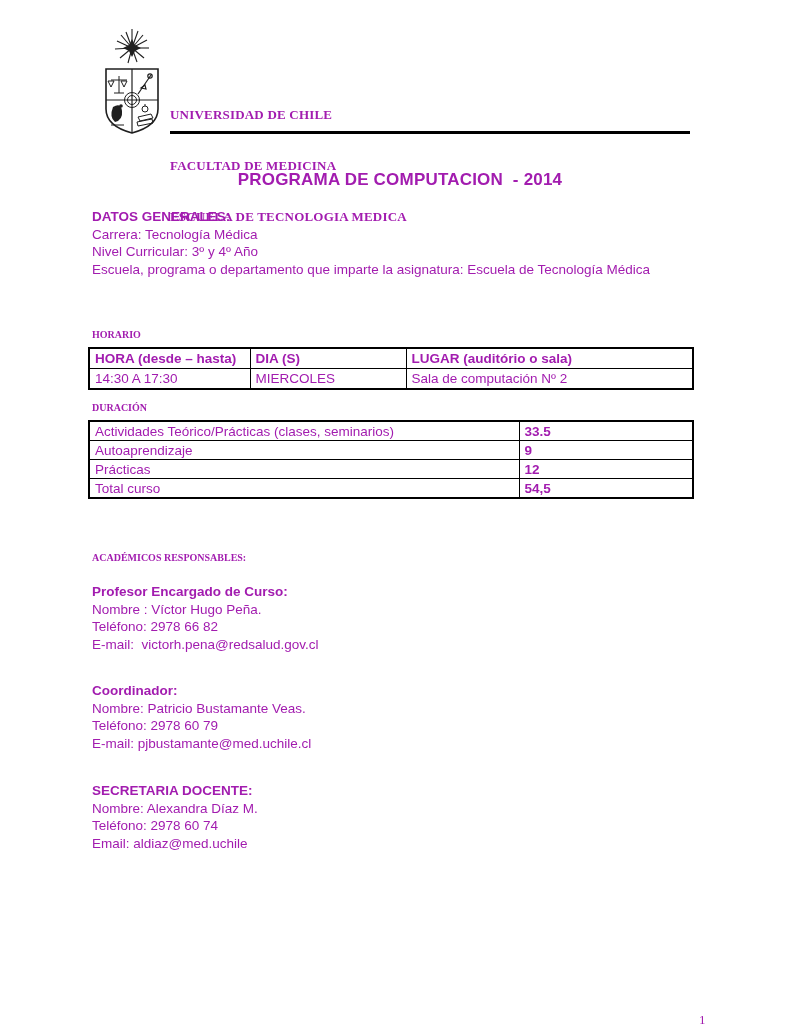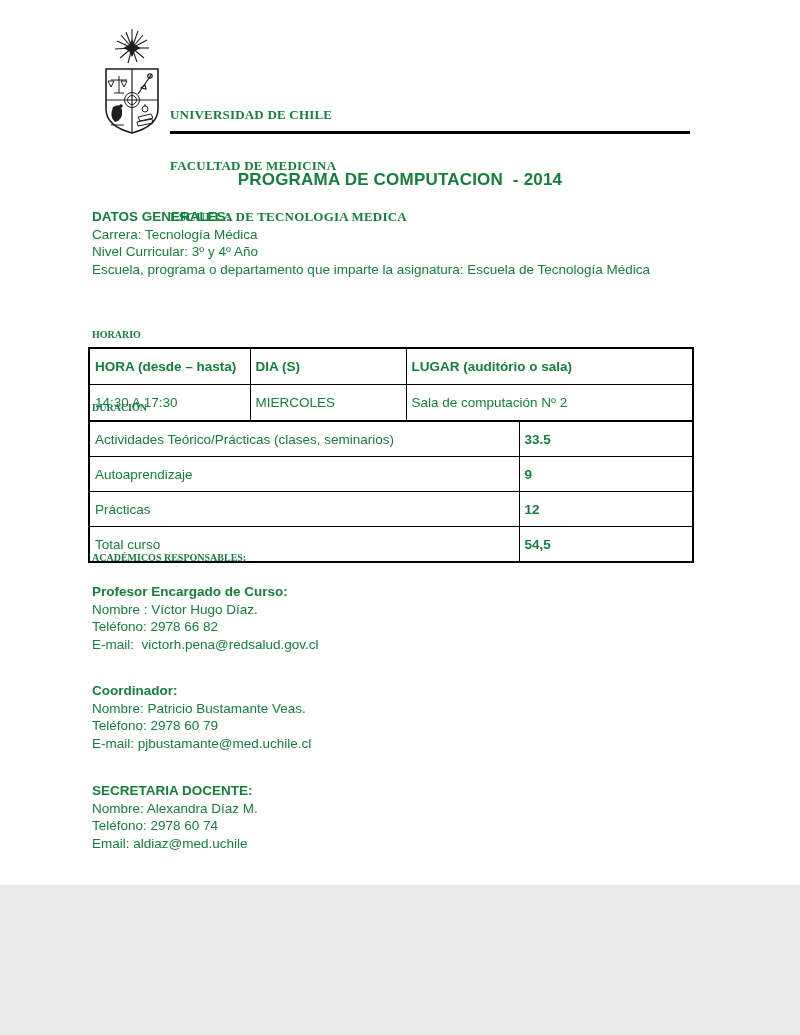--- a/index.html
+++ b/index.html
@@ -1,18 +1,18 @@
 <!DOCTYPE html>
 <html><head>
 <meta charset="utf-8">
 <style>
   html,body { margin:0; padding:0; background:#e9e9e9; }
   .page {
-    position:relative; width:800px; height:885px; margin:0 auto;
-    background:#ffffff; color:#15803d;
+    position:relative; width:800px; height:1035px; margin:0 auto;
+    background:#ffffff; color:#a21caf;
     font-family:"Liberation Sans", sans-serif; overflow:hidden;
   }
 
   
   .logo { position:absolute; left:94px; top:27px; width:74px; height:110px; }
   .org {
     position:absolute; left:170px; top:72px;
     font-family:"Liberation Serif", serif; font-weight:bold;
     font-size:13px; line-height:17px; letter-spacing:0.2px; white-space:pre;
   }
@@ -29,21 +29,21 @@
   .block .h { font-weight:bold; }
   .line { white-space:pre-wrap; }
   .sec-h { position:absolute; left:92px; font-size:10px; font-weight:bold; white-space:pre;font-family:Liberation Serif, serif; }
 
   
   table.tbl {
     position:absolute; border-collapse:collapse; table-layout:fixed;
     font-size:13.5px; border:2px solid #000; background:#fff;
   }
   .tbl th, .tbl td {
-    border:1.5px solid #000; padding:8px 5px; text-align:left;
+    border:1.5px solid #000; padding:0 5px; text-align:left;
     white-space:pre; overflow:hidden; vertical-align:middle;
   }
   .tbl th { font-weight:bold; }
   .horario th, .horario td { height:19px; }
   .duracion th, .duracion td { height:18px; }
   td.num { font-weight:bold; }
 
   
   .pagenum {
     position:absolute; left:699px; top:1012px;
@@ -173,21 +173,21 @@
       <td>Total curso</td>
       <td class="num">54,5</td>
     </tr>
   </tbody>
     </table>
 
   <div class="sec-h" style="top:552px">ACADÉMICOS RESPONSABLES:</div>
 
   <div class="block" style="top:583px">
     <div class="h line">Profesor Encargado de Curso:</div>
-    <div class="line">Nombre : Víctor Hugo Díaz.</div>
+    <div class="line">Nombre : Víctor Hugo Peña.</div>
     <div class="line">Teléfono: 2978 66 82</div>
     <div class="line">E-mail:  victorh.pena@redsalud.gov.cl</div>
   </div>
 
   <div class="block" style="top:682px">
     <div class="h line">Coordinador:</div>
     <div class="line">Nombre: Patricio Bustamante Veas.</div>
     <div class="line">Teléfono: 2978 60 79</div>
     <div class="line">E-mail: pjbustamante@med.uchile.cl</div>
   </div>

